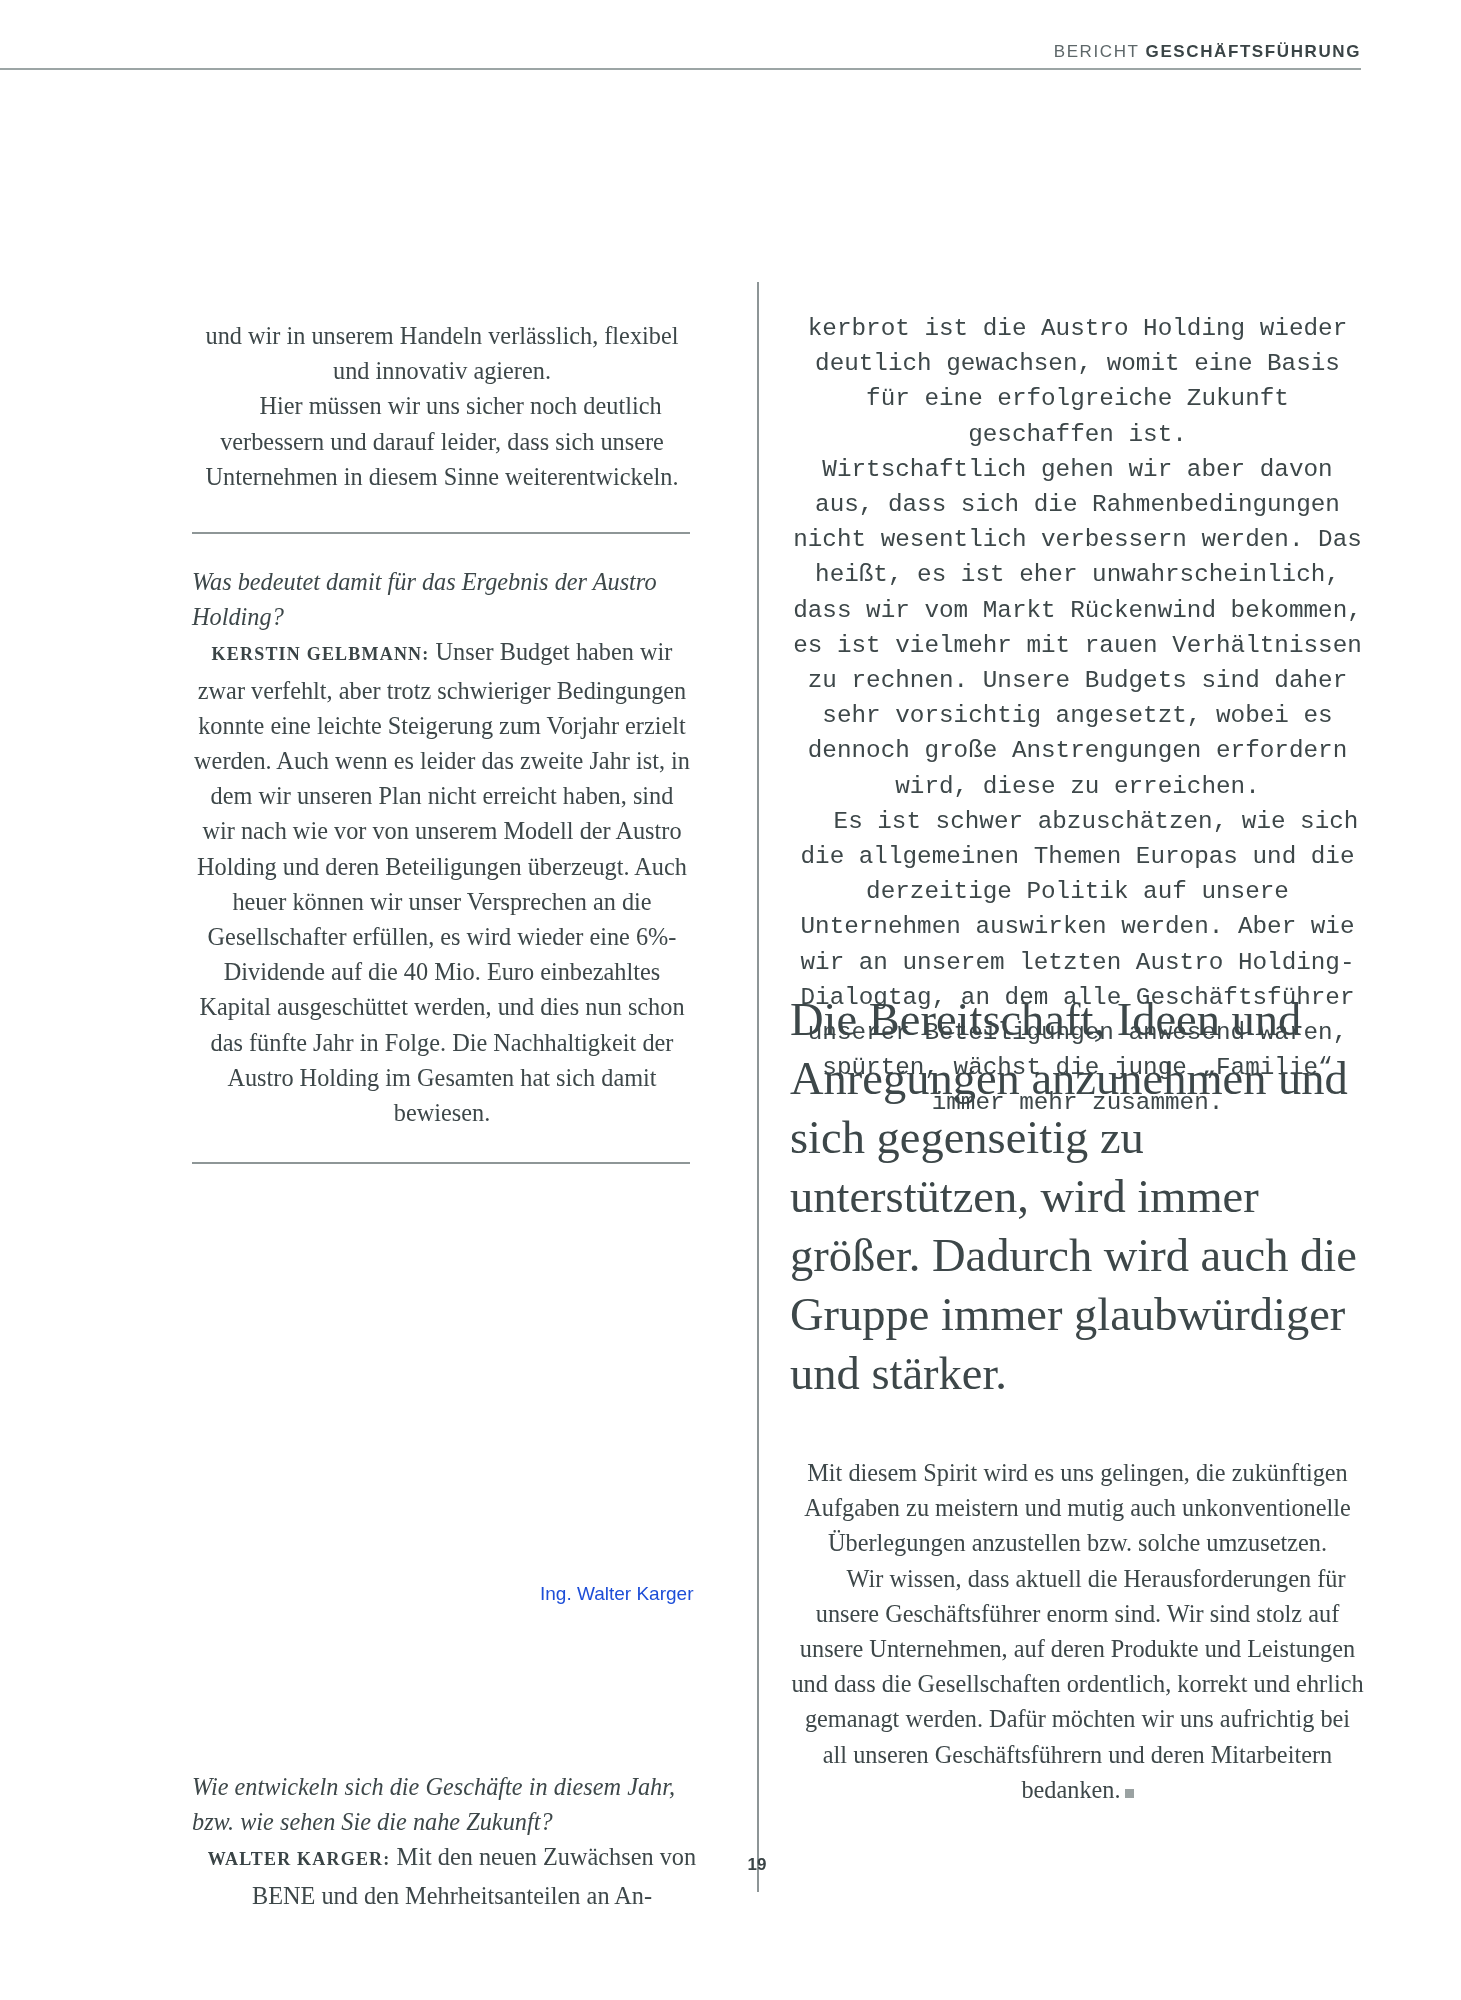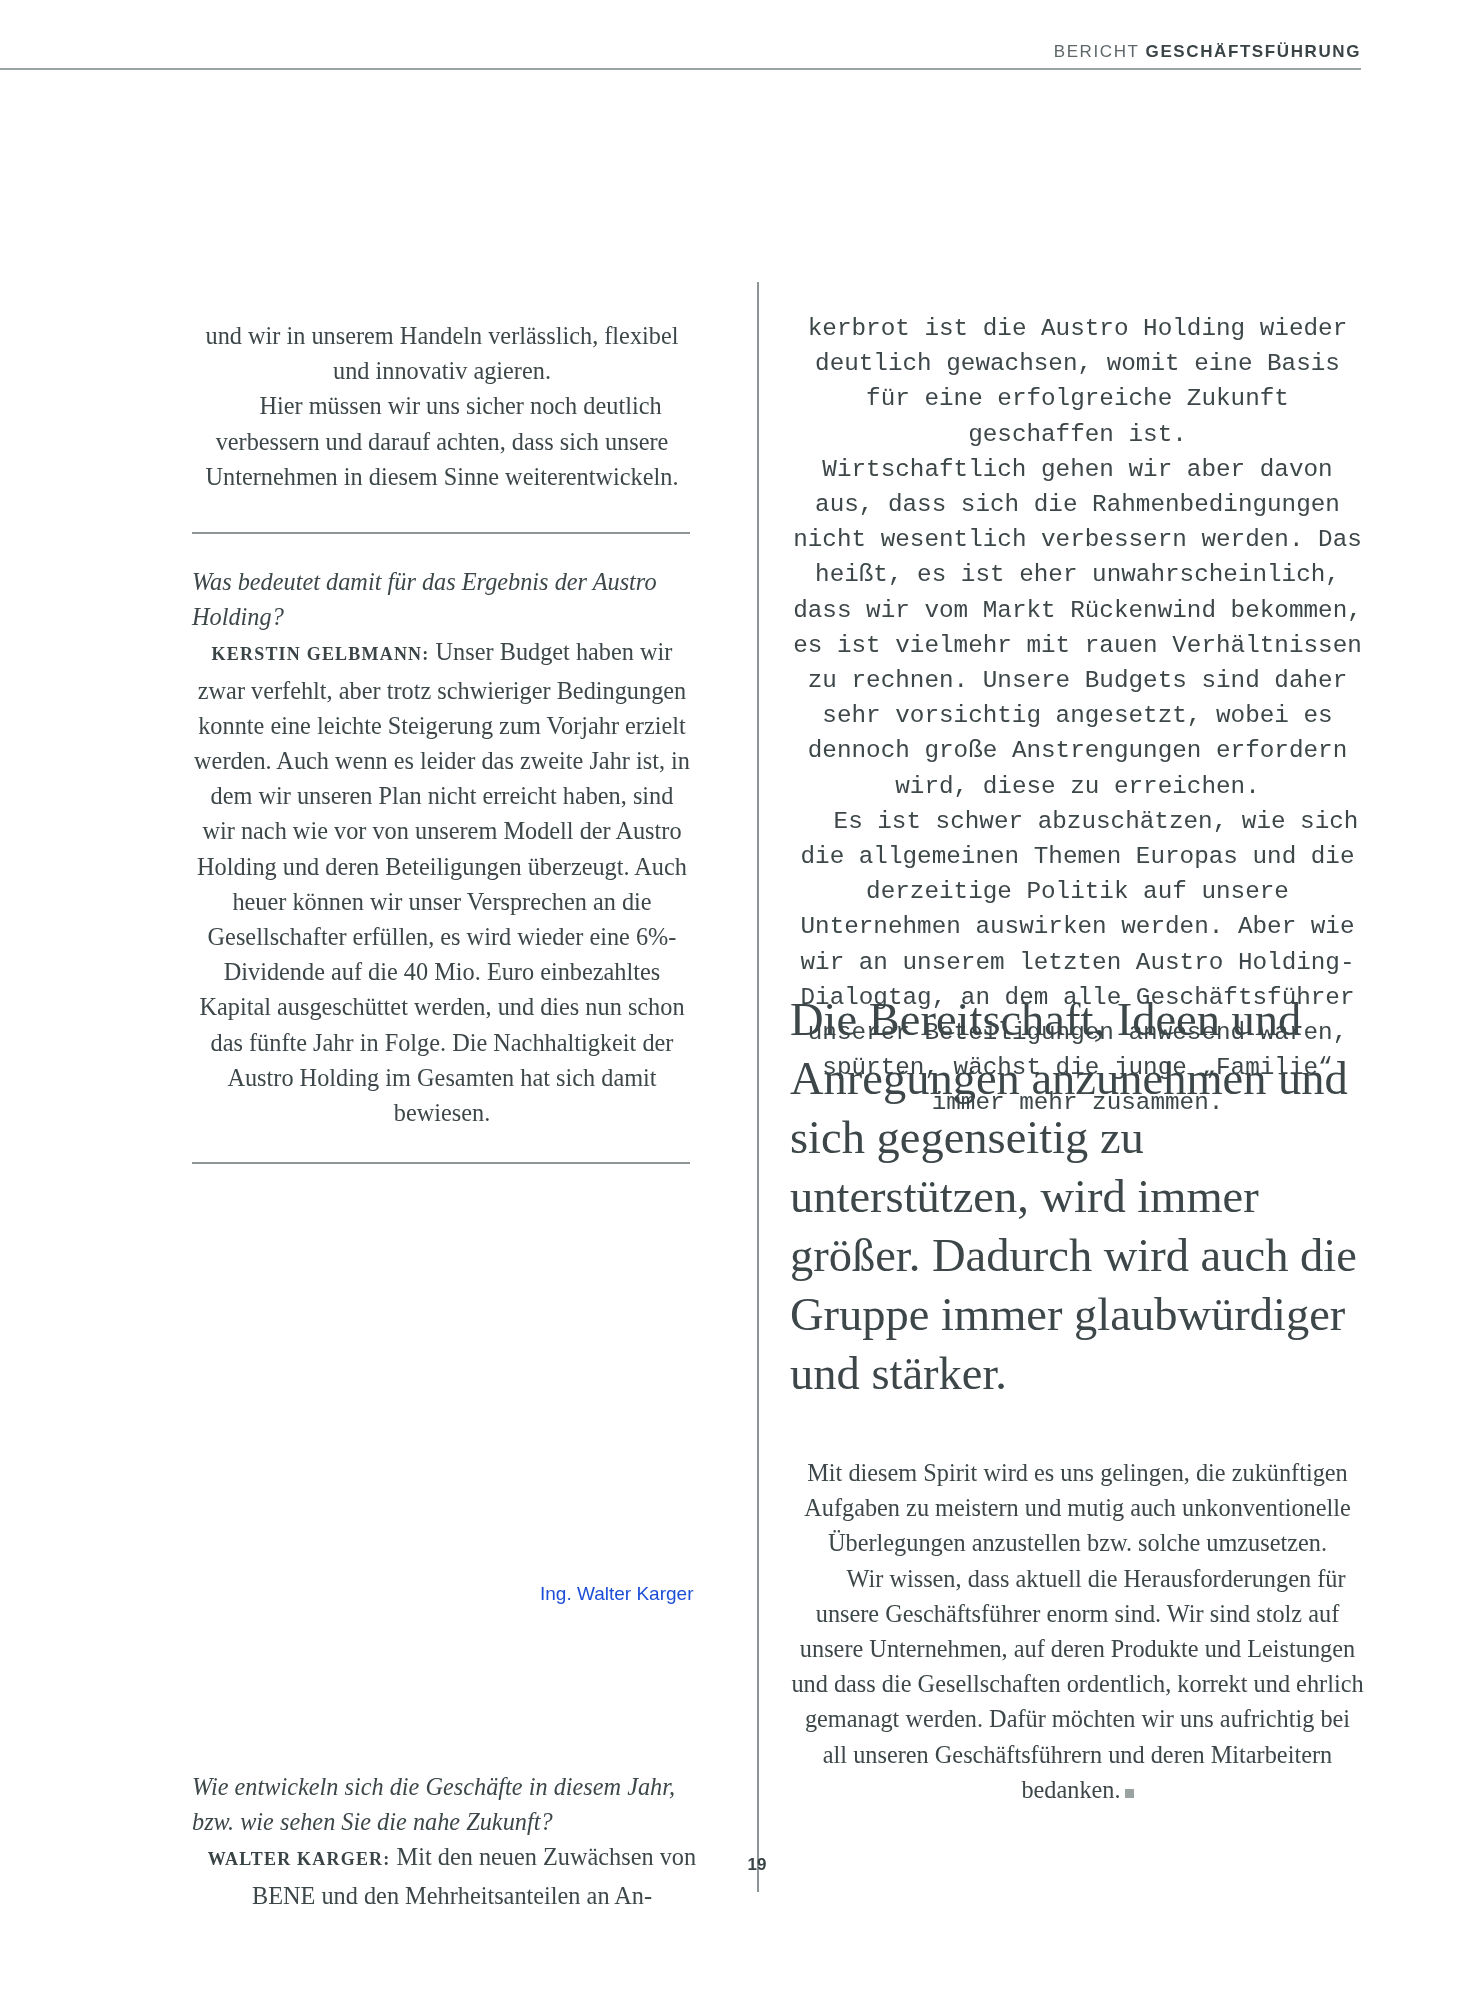--- a/index.html
+++ b/index.html
@@ -51,21 +51,21 @@
 <div id="running-header" class="sans">
   <span class="light">BERICHT</span>
   <span class="bold">GESCHÄFTSFÜHRUNG</span>
 </div>
 <div id="header-rule"></div>
 
 <div id="col-divider"></div>
 
 <div id="left-col" class="col serif body-text">
   <p>und wir in unserem Handeln verlässlich, flexibel und innovativ agieren.</p>
-  <p class="indent">Hier müssen wir uns sicher noch deutlich verbessern und darauf achten, dass sich unsere Unternehmen in diesem Sinne weiterentwickeln.</p>
+  <p class="indent">Hier müssen wir uns sicher noch deutlich verbessern und darauf leider, dass sich unsere Unternehmen in diesem Sinne weiterentwickeln.</p>
 </div>
 
 <div id="rule-1" class="rule"></div>
 
 <div id="q1-block" class="serif">
   <p class="question">Was bedeutet damit für das Ergebnis der Austro Holding?</p>
   <p class="body-text"><span class="speaker">KERSTIN GELBMANN:</span> <span>Unser Budget haben wir zwar verfehlt, aber trotz schwieriger Bedingungen konnte eine leichte Steigerung zum Vorjahr erzielt werden. Auch wenn es leider das zweite Jahr ist, in dem wir unseren Plan nicht erreicht haben, sind wir nach wie vor von unserem Modell der Austro Holding und deren Beteiligungen überzeugt. Auch heuer können wir unser Versprechen an die Gesellschafter erfüllen, es wird wieder eine 6%-Dividende auf die 40 Mio. Euro einbezahltes Kapital ausgeschüttet werden, und dies nun schon das fünfte Jahr in Folge. Die Nachhaltigkeit der Austro Holding im Gesamten hat sich damit bewiesen.</span></p>
 </div>
 
 <div id="rule-2" class="rule"></div>

